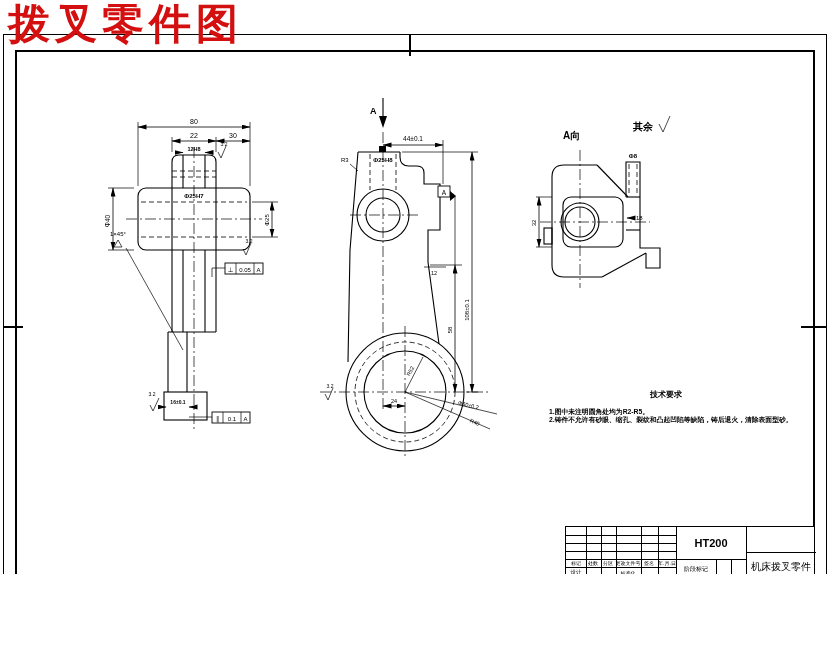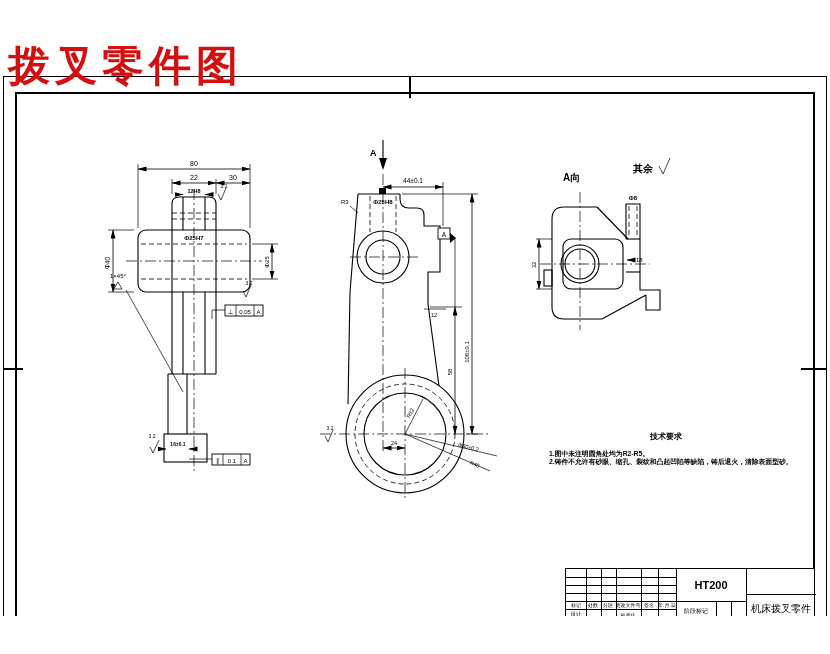--- a/index.html
+++ b/index.html
@@ -1,17 +1,17 @@
 <!DOCTYPE html>
 <html><head>
 <meta charset="utf-8">
 <style>
   html,body{margin:0;padding:0;background:#fff;}
   .page{position:relative;width:830px;height:574px;background:#ffffff;overflow:hidden;
-        font-family:"Liberation Sans",sans-serif;color:#000;margin-top:42px;}
+        font-family:"Liberation Sans",sans-serif;color:#000;}
   .abs{position:absolute;}
   .drawing-title{position:absolute;left:8px;top:-4px;font-family:"DejaVu Serif",serif;
         font-weight:bold;font-size:42px;letter-spacing:5px;color:#d40f0f;z-index:5;white-space:nowrap;}
   .outer-border{position:absolute;left:3px;top:34px;width:824px;height:585px;border:1.5px solid #000;box-sizing:border-box;}
   .inner-border{position:absolute;left:15px;top:50px;width:800px;height:554px;border:2px solid #000;box-sizing:border-box;}
   .tick{position:absolute;background:#000;}
   svg text{font-family:"Liberation Sans",sans-serif;fill:#000;}
   .sym{font-family:"DejaVu Sans",sans-serif;}
   
   .tb{position:absolute;left:565px;top:526px;width:250px;height:78px;border:1.5px solid #000;box-sizing:border-box;background:#fff;}

